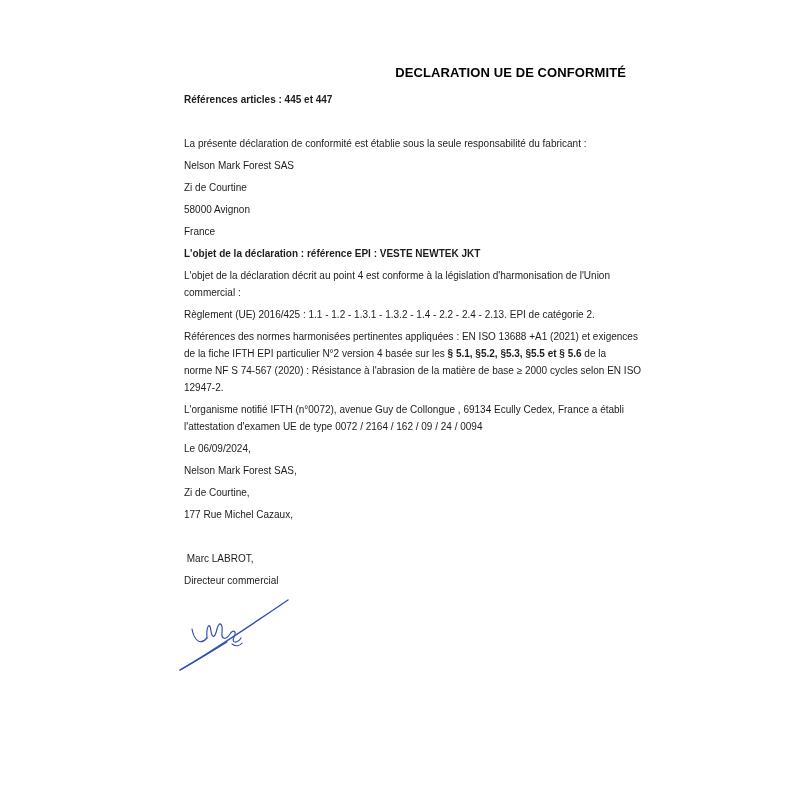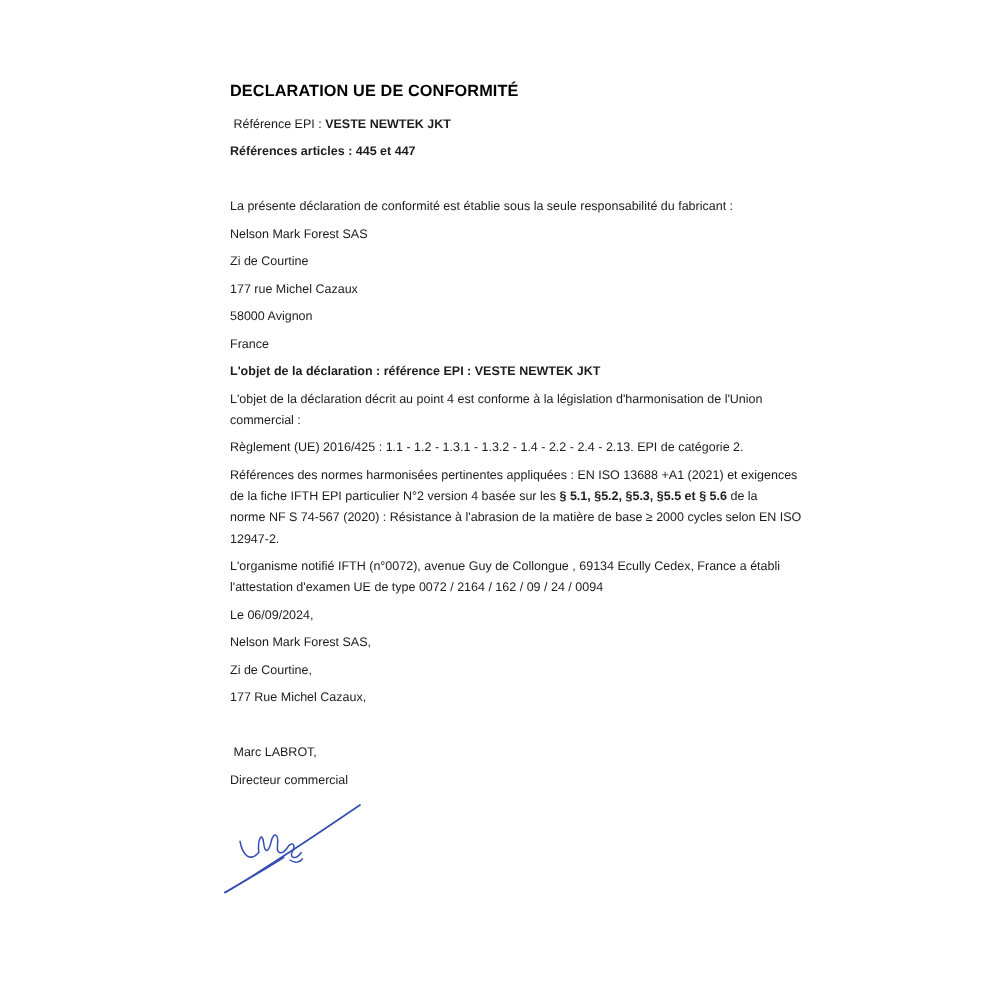--- a/index.html
+++ b/index.html
@@ -24,21 +24,21 @@
     position: absolute;
     left: 184px;
     top: 64px;
     width: 442px;
     font-size: 10px;
   }
   .title {
     font-weight: bold;
     font-size: 13px;
     line-height: 17px;
-    text-align: left;
+    text-align: right;
     color: #000000;
     margin: 0 0 10px 0;
     letter-spacing: 0.1px;
   }
   .para {
     margin: 0 0 5px 0;
   }
   .line {
     line-height: 17px;
     min-height: 17px;
@@ -55,39 +55,33 @@
 </head>
 <body>
 
 <div class="page">
   <div class="content">
 
     <div class="title">DECLARATION UE DE CONFORMITÉ</div>
 
     <div>
         <div class="para">
-          <div class="line"><span> Référence EPI : </span><span class="b">VESTE NEWTEK JKT</span></div>
-        </div>
-        <div class="para">
           <div class="line"><span class="b">Références articles : 445 et 447</span></div>
         </div>
         <div class="para">
           <div class="line"><span></span></div>
         </div>
         <div class="para">
           <div class="line"><span>La présente déclaration de conformité est établie sous la seule responsabilité du fabricant :</span></div>
         </div>
         <div class="para">
           <div class="line"><span>Nelson Mark Forest SAS</span></div>
         </div>
         <div class="para">
           <div class="line"><span>Zi de Courtine</span></div>
-        </div>
-        <div class="para">
-          <div class="line"><span>177 rue Michel Cazaux</span></div>
         </div>
         <div class="para">
           <div class="line"><span>58000 Avignon</span></div>
         </div>
         <div class="para">
           <div class="line"><span>France</span></div>
         </div>
         <div class="para">
           <div class="line"><span class="b">L'objet de la déclaration : référence EPI : VESTE NEWTEK JKT</span></div>
         </div>

